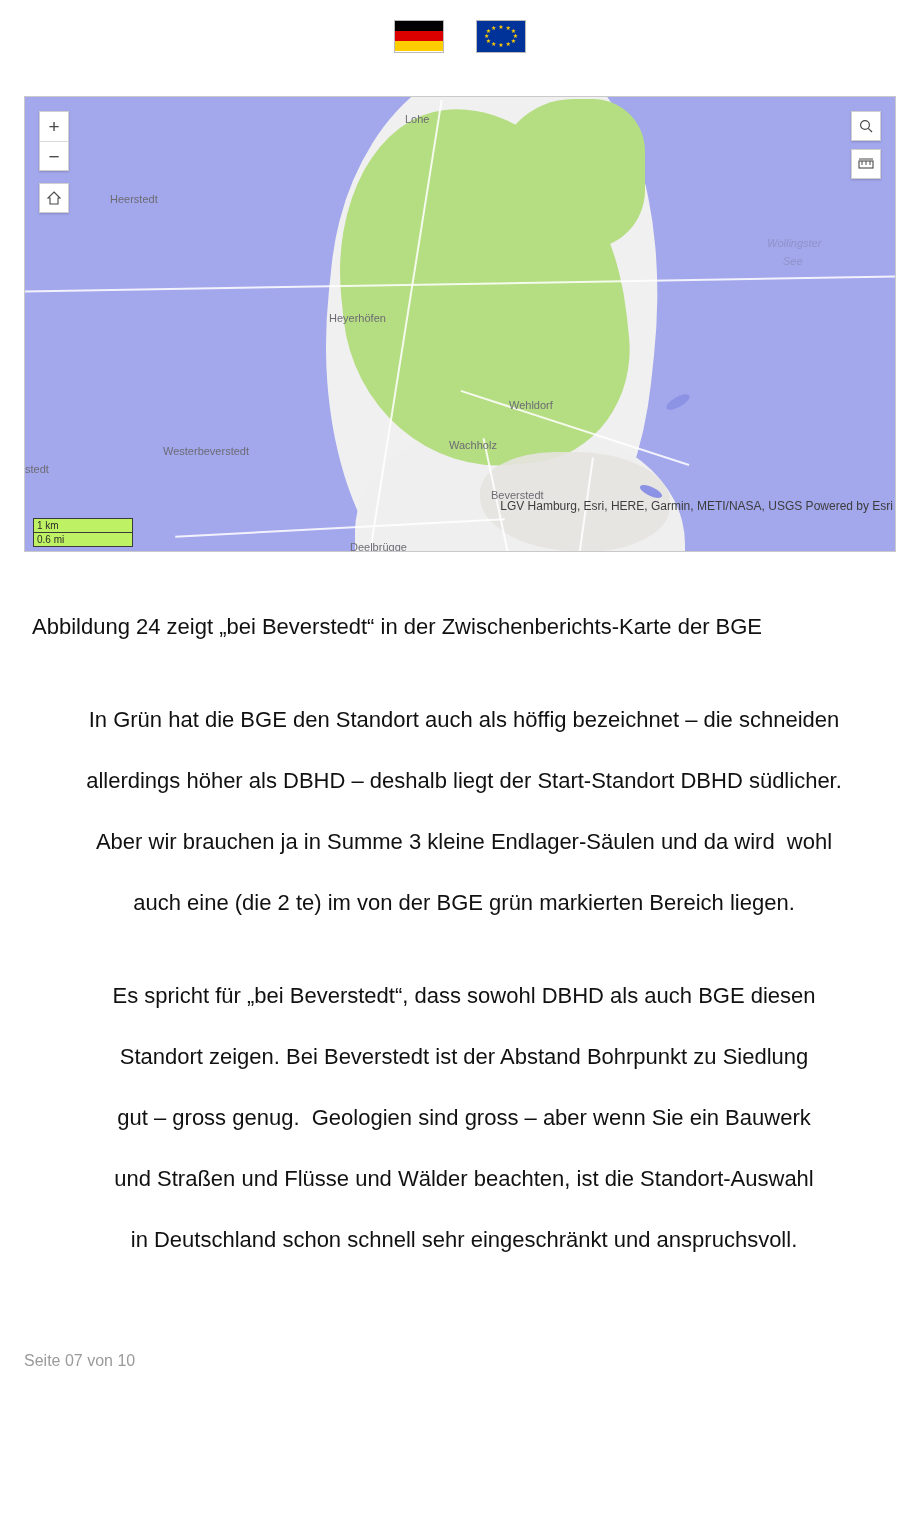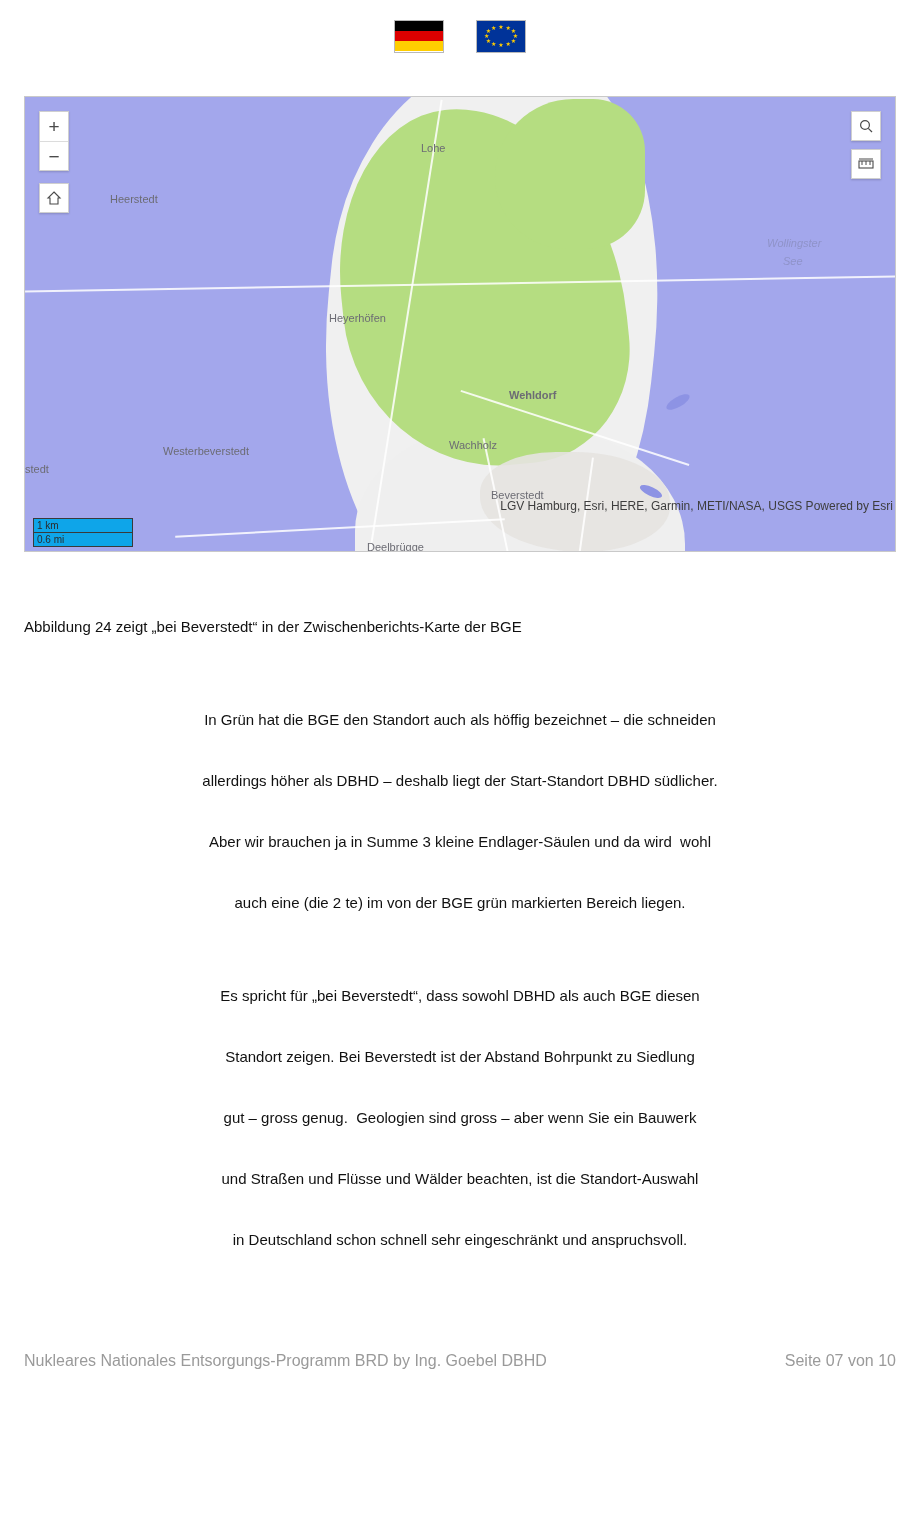--- a/index.html
+++ b/index.html
@@ -185,21 +185,21 @@
     position: absolute;
     left: 8px;
     bottom: 4px;
     width: 100px;
     font-size: 10px;
     color: #2b2b2b;
   }
   .scale-box .bar {
     border: 1px solid #3a3a3a;
     border-top: none;
-    background: #0ea5e9;
+    background: #bef264;
     padding: 0 3px;
     line-height: 13px;
     height: 13px;
   }
   .scale-box .bar.top { border-top: 1px solid #3a3a3a; }
 
   .attrib {
     position: absolute;
     right: 2px;
     bottom: 38px;
@@ -209,23 +209,24 @@
   }
 
   
   .content {
     position: absolute;
     left: 24px;
     top: 596px;
     width: 872px;
   }
   .para {
-    font-size: 15px;
+    font-size: 22px;
     line-height: 61px;
     color: #111111;
+    margin-left: 8px;
   }
   .para.gap { margin-top: 32px; text-align: center; }
   .line { white-space: pre-wrap; }
 
   
   .footer {
     position: absolute;
     left: 24px;
     right: 24px;
     top: 1352px;
@@ -273,29 +274,29 @@
   <div class="road r1"></div>
   <div class="road r2"></div>
   <div class="road r3"></div>
   <div class="road r4"></div>
   <div class="road r5"></div>
   <div class="road r6"></div>
   <div class="lake l1"></div>
   <div class="lake l2"></div>
 
   <div id="map-labels">
-      <div class="map-label" style="left: 396px; top: 16px; margin-top: 29px;">Lohe</div>
+      <div class="map-label" style="left: 380px; top: 16px;">Lohe</div>
       <div class="map-label" style="left: 85px; top: 96px;">Heerstedt</div>
       <div class="map-label" style="left: 304px; top: 215px;">Heyerhöfen</div>
-      <div class="map-label" style="left: 484px; top: 292px; font-weight: bold;">Wehldorf</div>
+      <div class="map-label" style="left: 484px; top: 302px;">Wehldorf</div>
       <div class="map-label" style="left: 424px; top: 342px;">Wachholz</div>
       <div class="map-label" style="left: 466px; top: 392px;">Beverstedt</div>
       <div class="map-label" style="left: 138px; top: 348px;">Westerbeverstedt</div>
       <div class="map-label" style="left: 0px; top: 366px;">stedt</div>
-      <div class="map-label" style="left: 342px; top: 444px;">Deelbrügge</div>
+      <div class="map-label" style="left: 325px; top: 444px;">Deelbrügge</div>
       <div class="map-label blue" style="left: 742px; top: 140px;">Wollingster</div>
       <div class="map-label blue" style="left: 758px; top: 158px;">See</div>
       <div class="map-label blue" style="left: 28px; top: 425px;">rgsberg</div>
     </div>
 
   <div class="zoom-group">
     <div>+</div>
     <div class="sep"></div>
     <div>−</div>
   </div>
@@ -346,15 +347,14 @@
   <div class="para gap">
     <div class="line">Es spricht für „bei Beverstedt“, dass sowohl DBHD als auch BGE diesen</div>
     <div class="line">Standort zeigen. Bei Beverstedt ist der Abstand Bohrpunkt zu Siedlung</div>
     <div class="line">gut – gross genug.  Geologien sind gross – aber wenn Sie ein Bauwerk</div>
     <div class="line">und Straßen und Flüsse und Wälder beachten, ist die Standort-Auswahl</div>
     <div class="line">in Deutschland schon schnell sehr eingeschränkt und anspruchsvoll.</div>
   </div>
 </div>
 
 <div class="footer">
-  <div>Nukleares Nationales Entsorgungs-Programm BRD by Ing. Goebel DBHD</div>
   <div>Seite 07 von 10</div>
 </div>
 
 </body></html>

